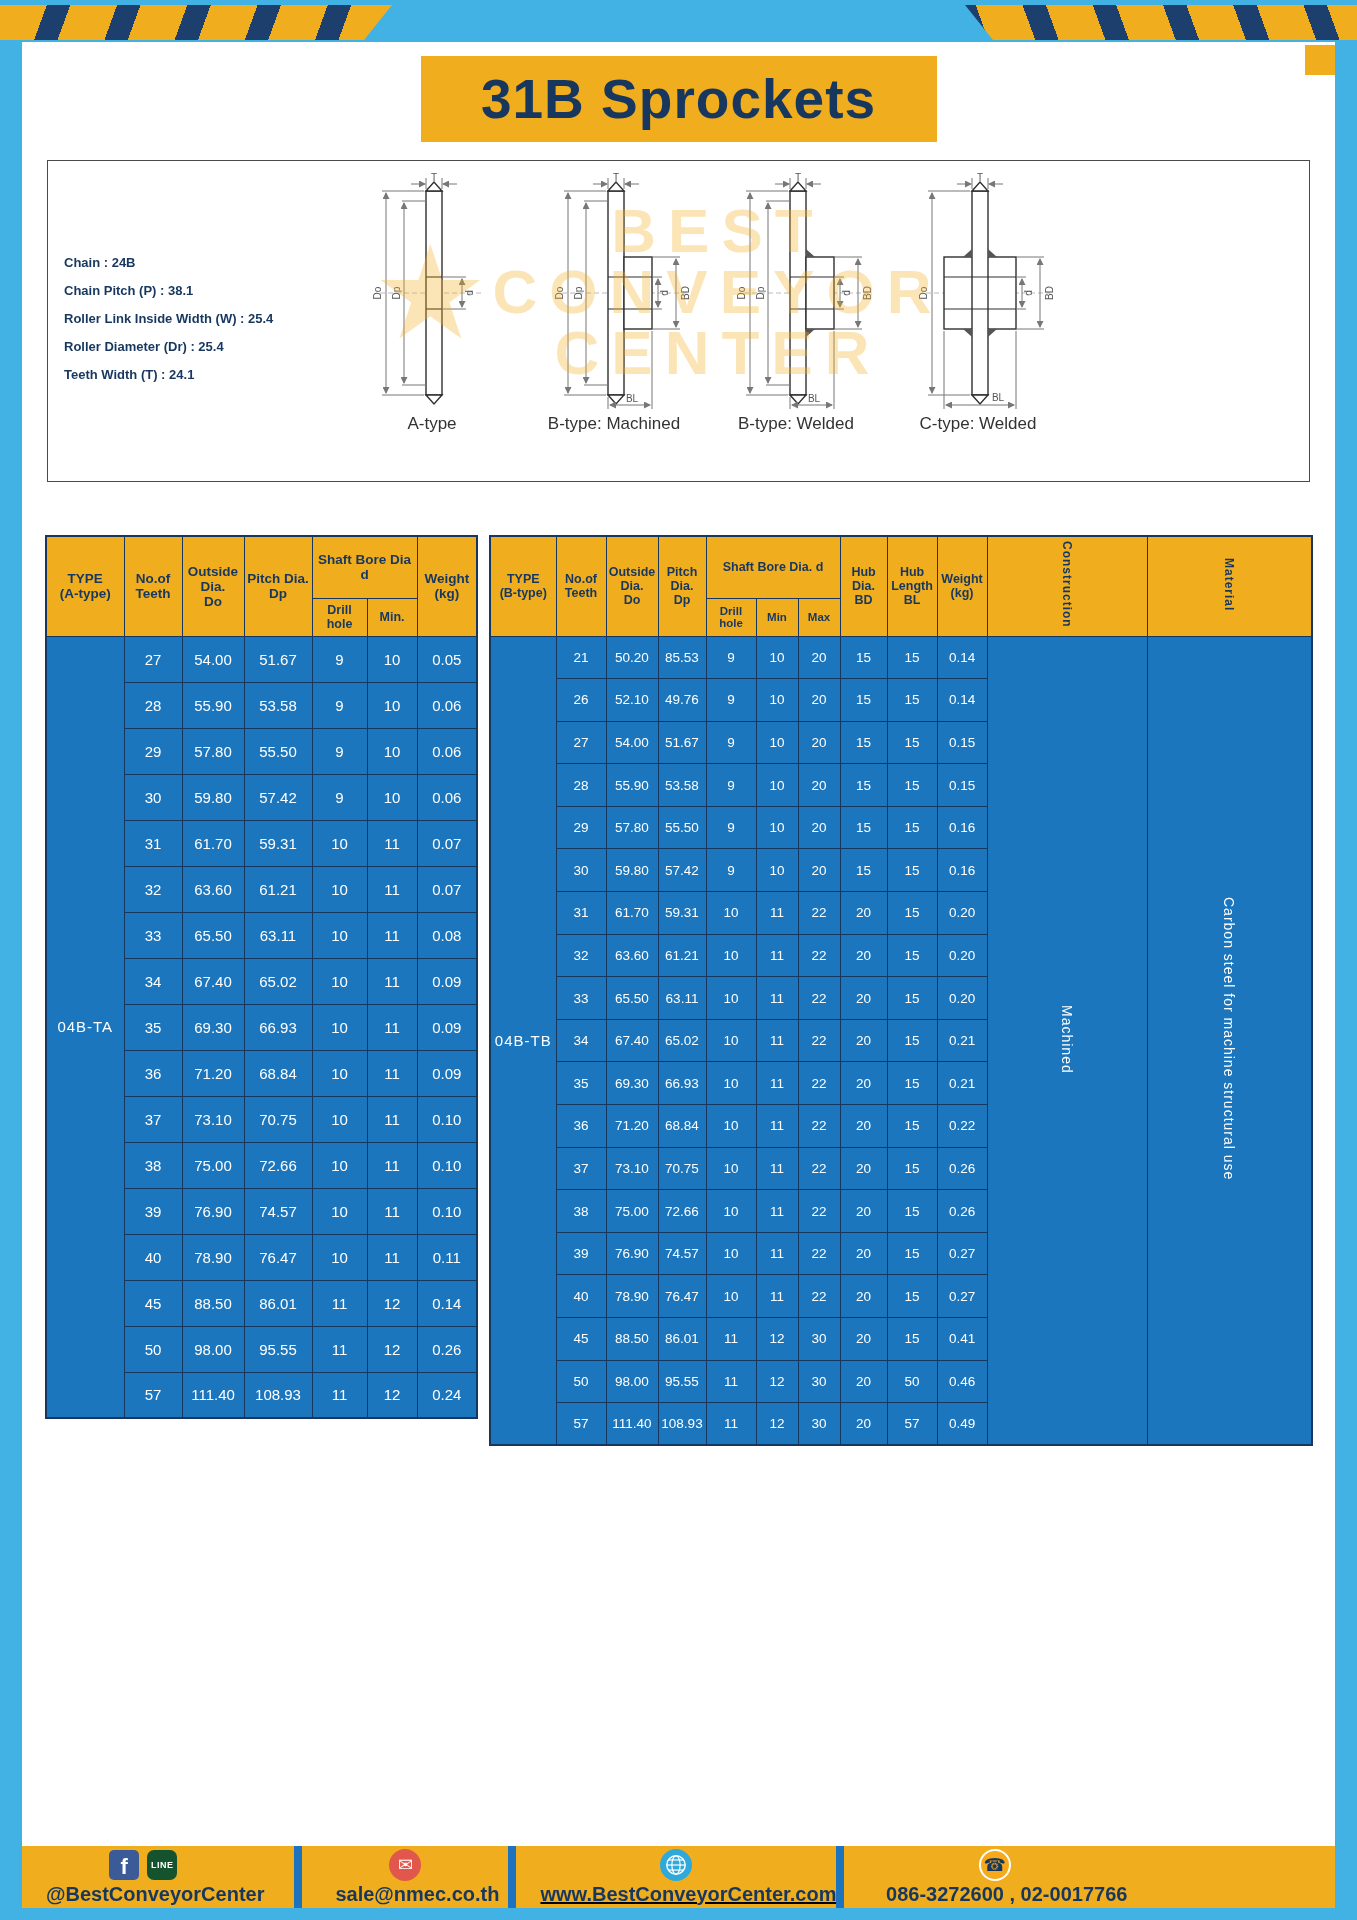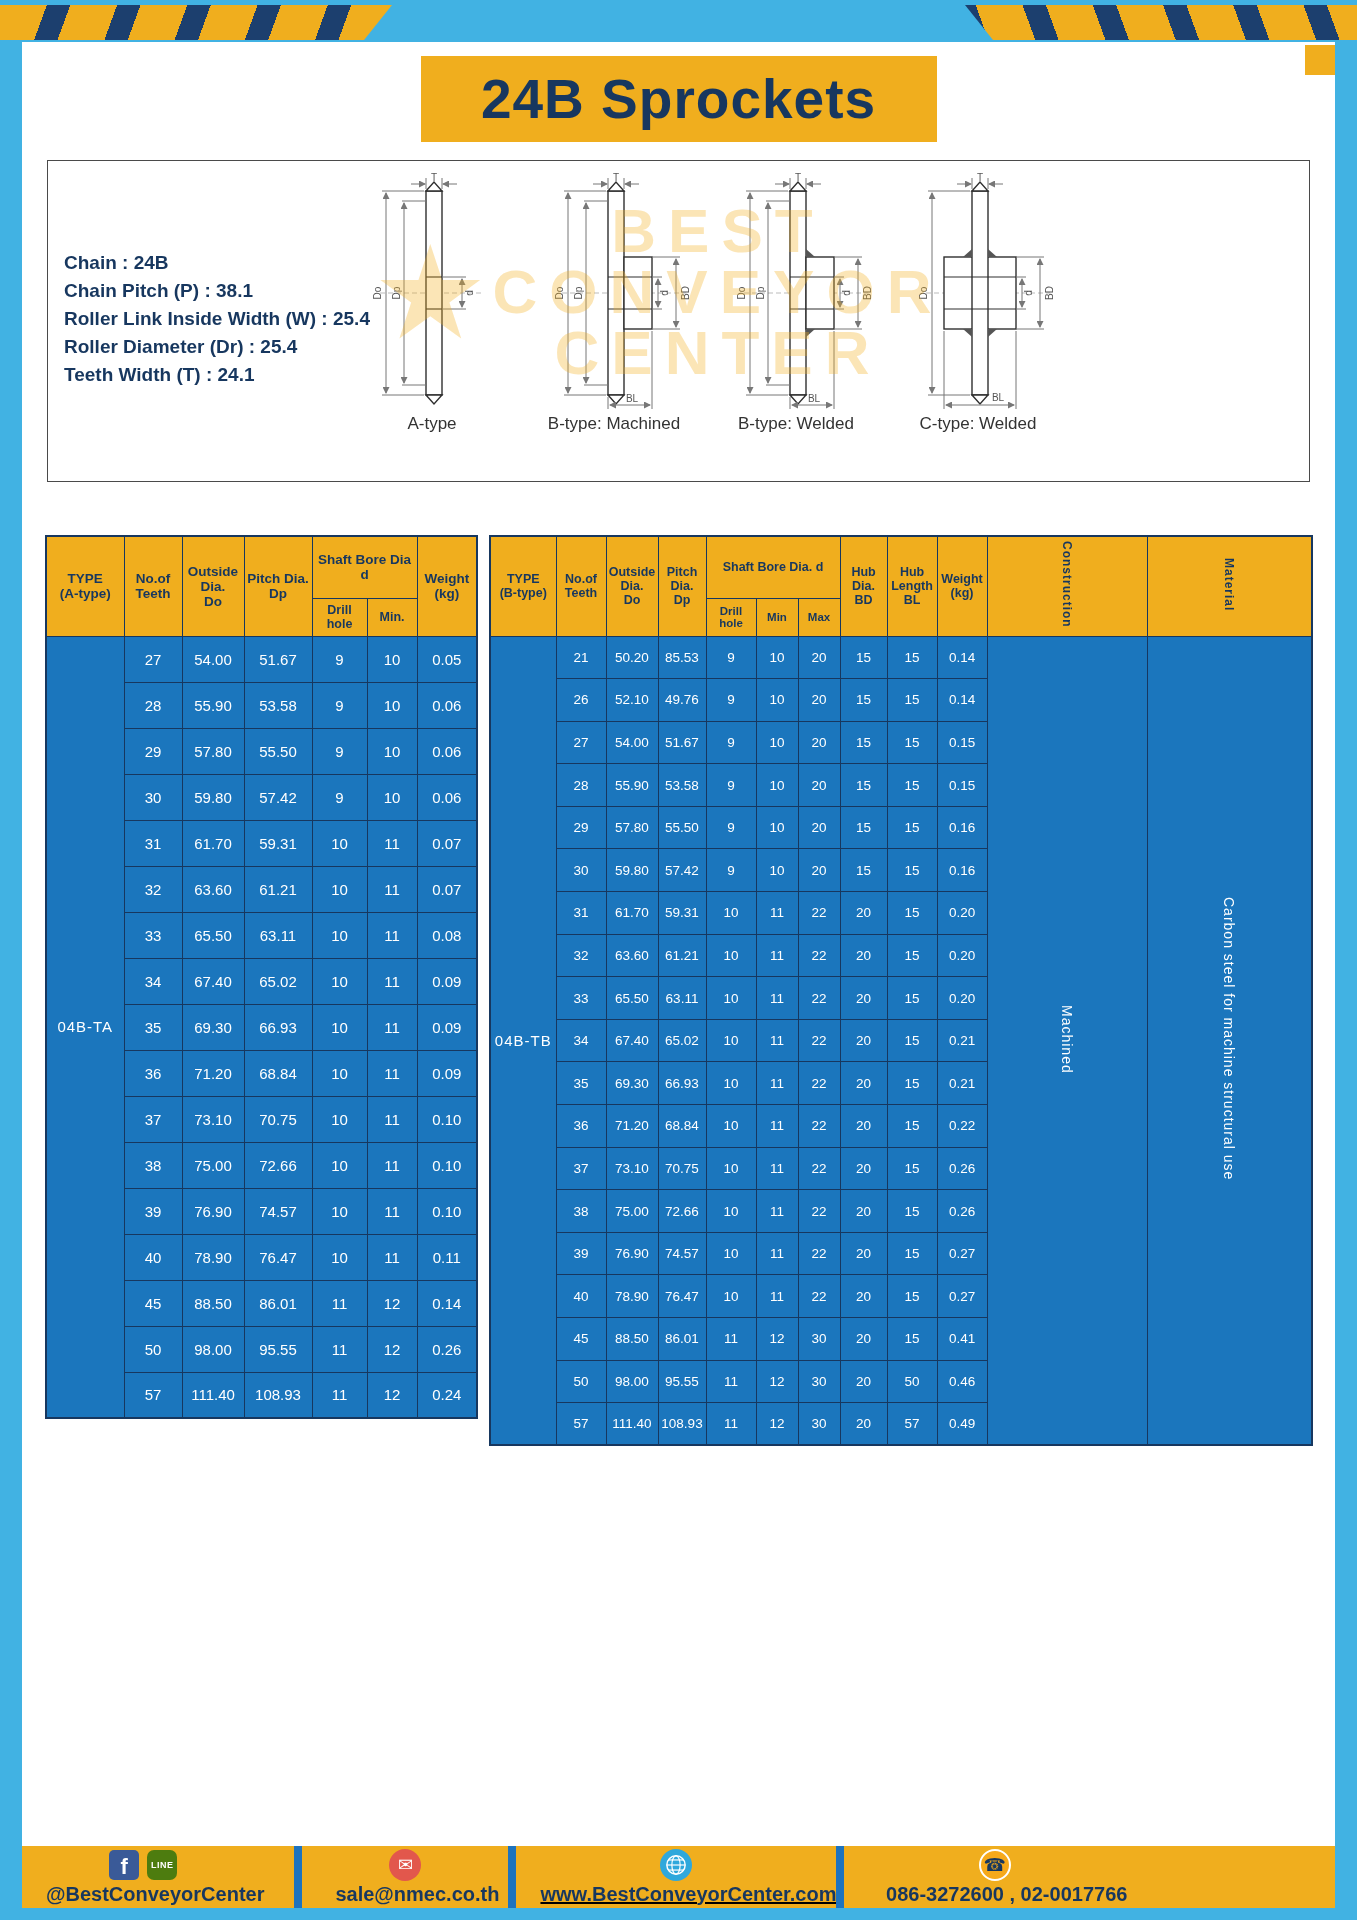--- a/index.html
+++ b/index.html
@@ -20,21 +20,21 @@
   .card { position:absolute; left:22px; top:42px; width:1313px; height:1866px; background:#ffffff; }
 
   .title-banner { position:absolute; left:50%; top:14px; transform:translateX(-50%);
     width:516px; height:86px; background:#F0AE1E; display:flex; align-items:center; justify-content:center; }
   .title-banner h1 { font-size:55px; font-weight:bold; color:#17375F; letter-spacing:1px; }
 
   
   .spec-box { position:absolute; left:25px; top:118px; width:1263px; height:322px;
     background:#fff; border:1px solid #4a4a4a; overflow:hidden; }
   .specs { position:absolute; left:16px; top:88px; z-index:3; }
-  .spec-line { font-size:19px; font-weight:bold; color:#17375F; line-height:28px; white-space:pre; }
+  .spec-line { font-size:13px; font-weight:bold; color:#17375F; line-height:28px; white-space:pre; }
 
   .watermark { position:absolute; left:370px; top:40px; width:600px; z-index:2; pointer-events:none;
     text-align:center; }
   .watermark .wm-text { font-size:62px; font-weight:bold; letter-spacing:12px; line-height:0.98;
     color:rgba(242,177,34,0.33); white-space:pre-line; }
   .watermark .wm-star { position:absolute; left:-46px; top:16px; font-size:130px; color:rgba(242,177,34,0.33); }
 
   .diagrams { position:absolute; left:300px; top:12px; display:flex; gap:14px; z-index:1; }
   .diagrams figure { width:168px; text-align:center; }
   .diagrams svg { display:block; margin:0 auto; }
@@ -73,21 +73,21 @@
   .f-sec { display:flex; flex-direction:column; align-items:center; justify-content:center; gap:2px; }
   .f-sec1 { flex:0 0 236px; padding-right:30px; }
   .f-sec2 { flex:0 0 206px; }
   .f-sec3 { flex:0 0 318px;text-decoration:underline; }
   .f-sec4 { flex:1 1 auto; padding-right:190px; }
   .f-sep { flex:0 0 8px; background:#1E73BE; }
   .f-label { font-size:20px; font-weight:bold; color:#17375F; white-space:nowrap;padding-left:24px; }
   .f-icons { display:flex; gap:8px; align-items:center; height:32px; }
   .ic-fb { width:30px; height:30px; border-radius:5px; background:#3A5A98; color:#fff;
     font-size:22px; font-weight:bold; display:flex; align-items:flex-end; justify-content:center; line-height:1.1; }
-  .ic-line { width:30px; height:30px; border-radius:7px; background:#4d7c0f; color:#fff;
+  .ic-line { width:30px; height:30px; border-radius:7px; background:#14532d; color:#fff;
     font-size:9px; font-weight:bold; display:flex; align-items:center; justify-content:center; letter-spacing:0.5px; }
   .ic-round { width:32px; height:32px; border-radius:50%; display:flex; align-items:center; justify-content:center; color:#fff; font-size:18px; }
   .ic-mail { background:#E2574C; }
   .ic-globe { background:#2FA8DC; }
   .ic-phone { background:#F6A91B; border:2px solid #fff; color:#17375F; }
 </style>
 </head>
 <body>
 
 <svg width="0" height="0" style="position:absolute" aria-hidden="true">
@@ -99,21 +99,21 @@
 </svg>
 
 <div class="page">
   <div class="hazard hazard-left"></div>
   <div class="hazard hazard-right"></div>
   <div class="corner-square"></div>
 
   <div class="card">
 
     <div class="title-banner">
-      <h1>24B Sprockets</h1>
+      <h1>31B Sprockets</h1>
     </div>
 
     <div class="spec-box">
       <div class="specs">
         <div class="spec-line">Chain : 24B</div>
         <div class="spec-line">Chain Pitch (P) : 38.1</div>
         <div class="spec-line">Roller Link Inside Width (W) : 25.4</div>
         <div class="spec-line">Roller Diameter (Dr) : 25.4</div>
         <div class="spec-line">Teeth Width (T) : 24.1</div>
       </div>

